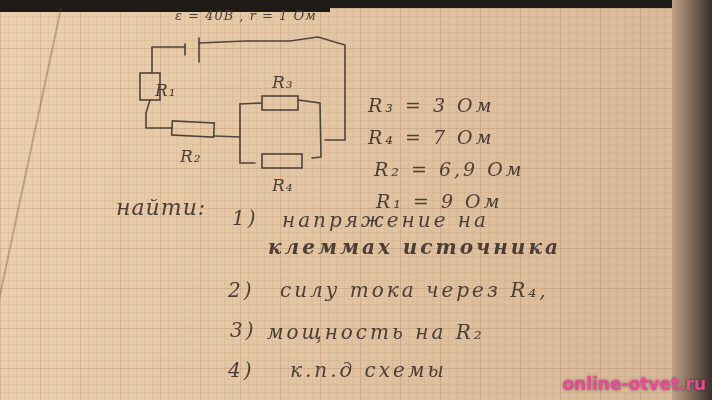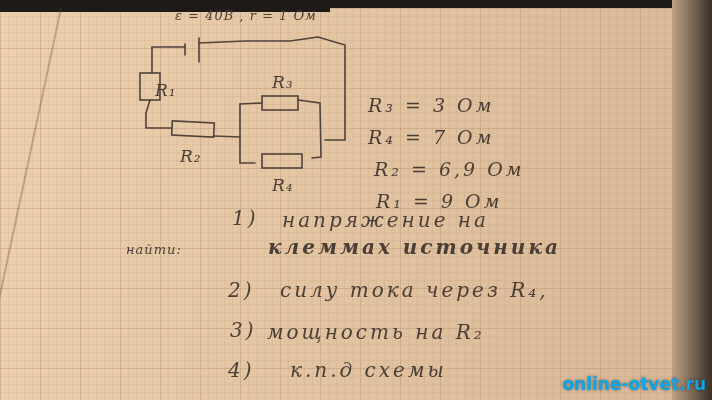--- a/index.html
+++ b/index.html
@@ -15,23 +15,23 @@
     background-size:40px 40px,40px 40px,8px 8px,8px 8px,100% 100%;
   }
   .paper::before{content:"";position:absolute;left:0;top:0;width:330px;height:8px;background:#1e1a17;transform:translateY(-4px);}
   .fold{position:absolute;left:60px;top:8px;width:2px;height:392px;background:rgba(110,80,55,0.35);transform:rotate(12deg);transform-origin:top left;}
   .right-edge{position:absolute;right:0;top:0;width:40px;height:400px;background:linear-gradient(to right,#bfa186,#3a2f28);}
   svg.circuit{position:absolute;left:0;top:0;}
   .hw{position:absolute;color:#4a3e36;font-family:"DejaVu Serif",serif;font-style:italic;white-space:nowrap;letter-spacing:1px;}
   .emf{left:175px;top:8px;font-size:13px;}
   .lbl{font-size:17px;}
   .given{left:368px;font-size:19px;letter-spacing:3px;margin-top:12px;}
-  .find-head{left:126px;top:195px;font-size:13px;margin-top:47px;}
+  .find-head{left:116px;top:195px;font-size:22px;}
   .task{font-size:20px;letter-spacing:3px;}
-  .watermark{position:absolute;right:6px;bottom:6px;color:#0ea5e9;font-family:"DejaVu Sans",sans-serif;font-weight:bold;font-size:17px;text-shadow:0 0 3px rgba(0,0,0,0.5);text-align:center;}
+  .watermark{position:absolute;right:6px;bottom:6px;color:#ec4899;font-family:"DejaVu Sans",sans-serif;font-weight:bold;font-size:17px;text-shadow:0 0 3px rgba(0,0,0,0.5);text-align:center;}
 </style>
 </head>
 <body>
 
 <div class="paper"></div>
 <div class="fold"></div>
 <div class="right-edge"></div>
 
 <svg class="circuit" width="712" height="400" fill="none" stroke="#4f433b" stroke-width="1.6" stroke-linecap="round">
 

